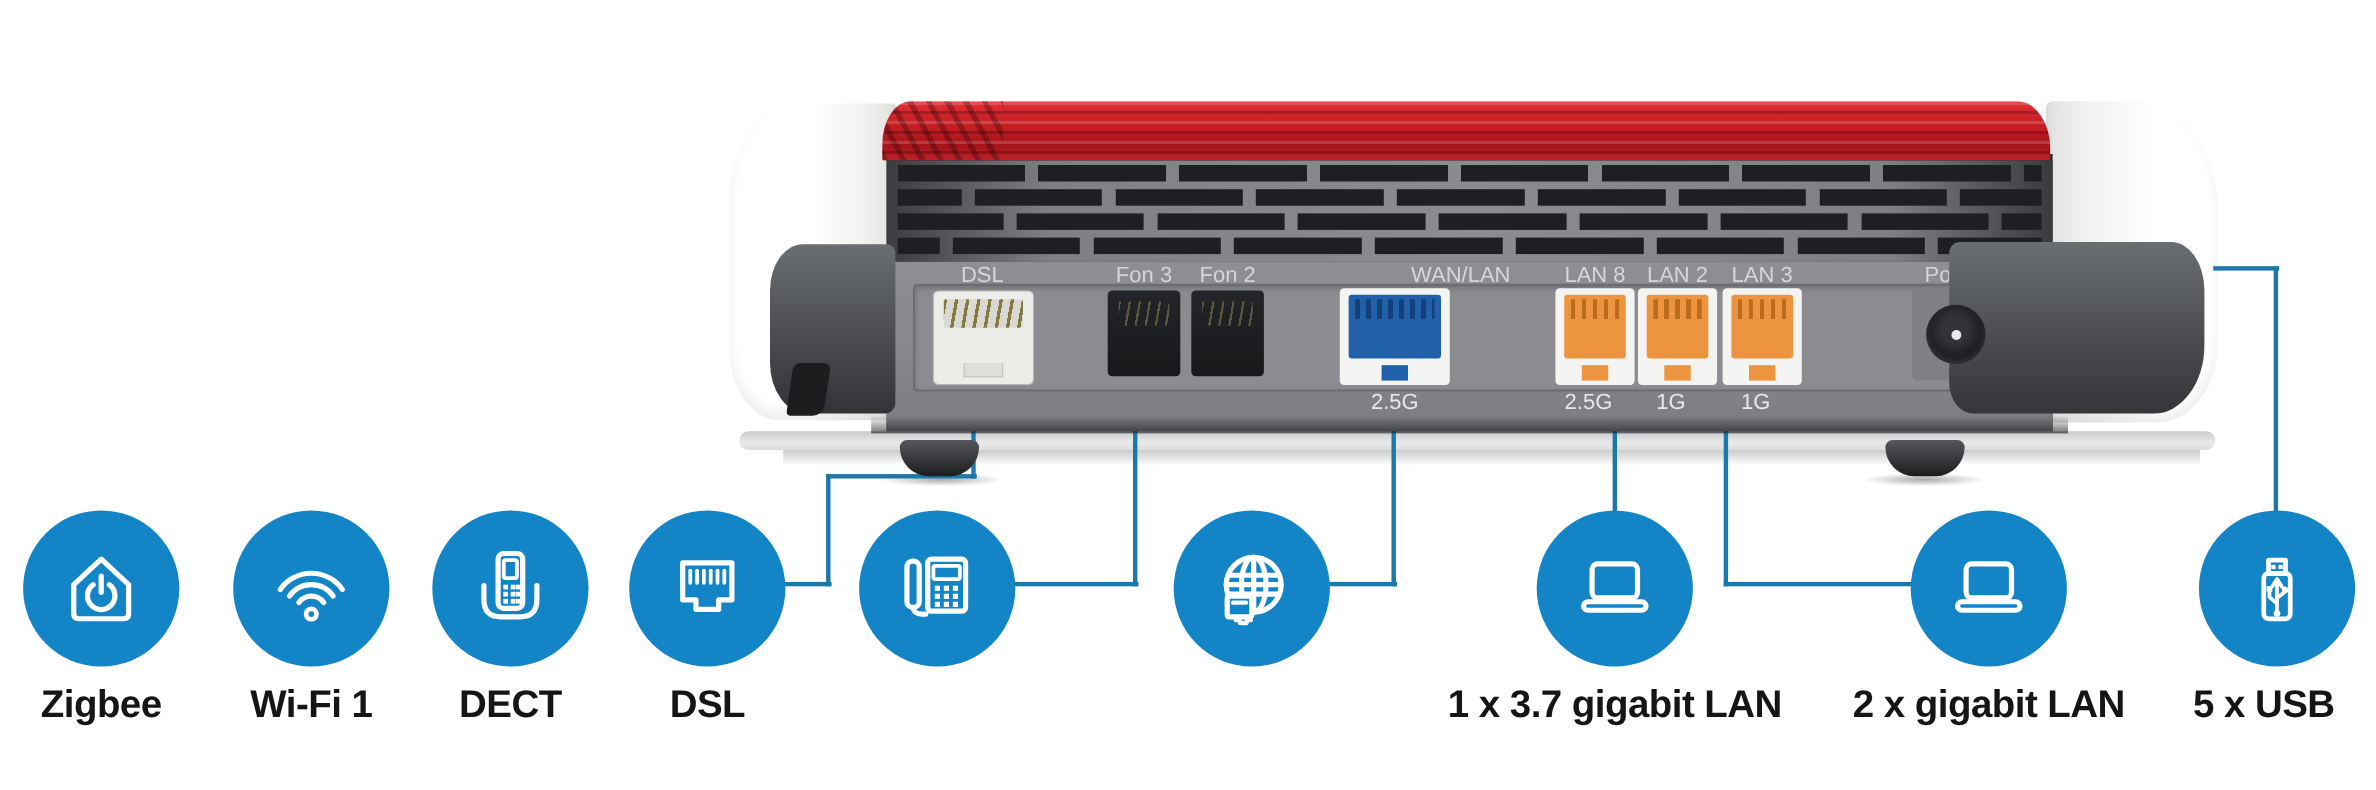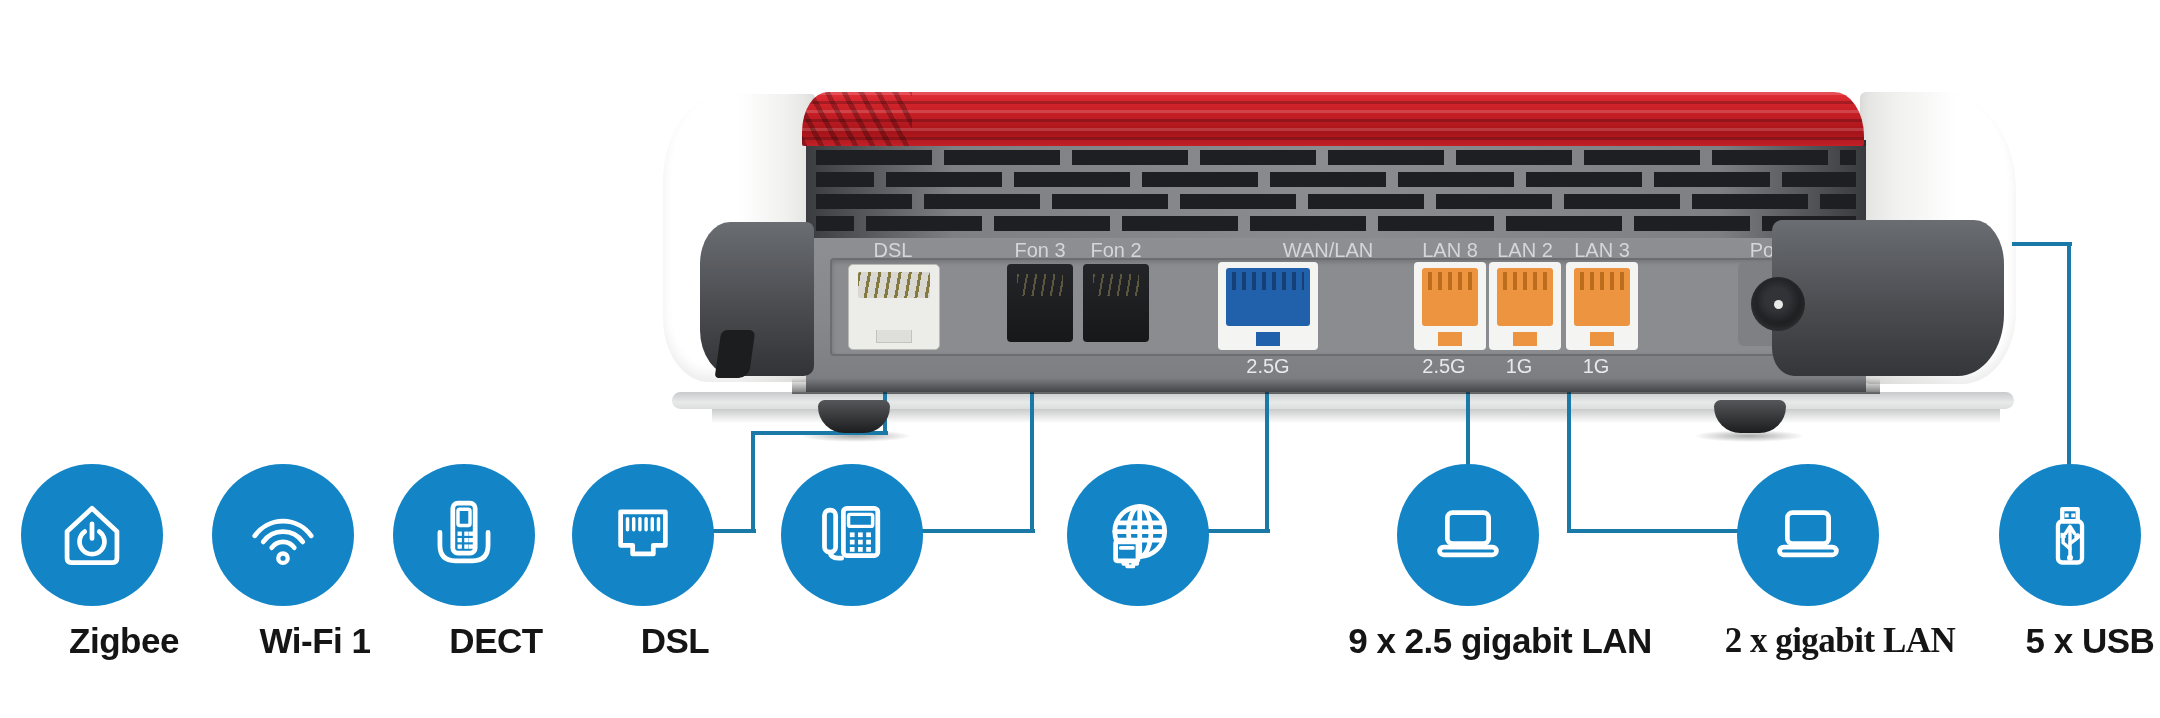--- a/index.html
+++ b/index.html
@@ -91,21 +91,21 @@
   
   .line{background:var(--line);z-index:3;}
   .line.top5{z-index:5;}
 
   
   .circle{top:464px;width:142px;height:142px;border-radius:50%;background:var(--blue);z-index:6;
     display:flex;align-items:center;justify-content:center;}
   .circle svg{width:86px;height:86px;display:block;}
   .circle svg *{vector-effect:none;}
   .feature-label{top:621px;transform:translateX(-50%);z-index:6;
-    font-size:35px;font-weight:700;color:#151515;letter-spacing:-.5px;white-space:nowrap;margin-left:32px;}
+    font-size:35px;font-weight:700;color:#151515;letter-spacing:-.5px;white-space:nowrap;}
   .ic{stroke:#fff;stroke-width:5.5;fill:none;stroke-linecap:round;stroke-linejoin:round;}
   .icf{fill:#fff;stroke:none;}
 </style>
 </head>
 <body>
 
 <div class="stage">
 
   <div class="abs under-shadow"></div>
   <div class="abs foot-shadow" style="left:800px;"></div>
@@ -272,29 +272,29 @@
       <path class="ic" style="stroke-width:4.5" d="M33,80 v3.5 h4.5 v3 h7 v-3 h4.5 v-3.5"></path>
     </svg>
   </div>
 
   <div class="abs circle" style="left:1397px;">
     <svg viewBox="0 0 100 100">
       <rect class="ic" x="26" y="24" width="48" height="36" rx="6"></rect>
       <rect class="ic" x="17" y="64" width="66" height="9" rx="4.5"></rect>
     </svg>
   </div>
-  <div class="abs feature-label" style="left:1468px;">9 x 2.5 gigabit LAN</div>
+  <div class="abs feature-label" style="left:1468px;">1 x 3.7 gigabit LAN</div>
 
   <div class="abs circle" style="left:1737px;">
     <svg viewBox="0 0 100 100">
       <rect class="ic" x="26" y="24" width="48" height="36" rx="6"></rect>
       <rect class="ic" x="17" y="64" width="66" height="9" rx="4.5"></rect>
     </svg>
   </div>
-  <div class="abs feature-label" style="left:1808px;font-family:Liberation Serif, serif;">2 x gigabit LAN</div>
+  <div class="abs feature-label" style="left:1808px;">2 x gigabit LAN</div>
 
   <div class="abs circle" style="left:1999px;">
     <svg viewBox="0 0 100 100">
       <rect class="ic" style="stroke-width:5" x="36" y="34" width="28" height="48" rx="5"></rect>
       <rect class="ic" style="stroke-width:5" x="41" y="20" width="18" height="14"></rect>
       <rect class="icf" x="44" y="25" width="4.5" height="4.5"></rect>
       <rect class="icf" x="51.5" y="25" width="4.5" height="4.5"></rect>
       <path class="ic" style="stroke-width:4" d="M50,76 V42"></path>
       <path class="ic" style="stroke-width:4" d="M45,48 L50,40 L55,48"></path>
       <path class="ic" style="stroke-width:4" d="M50,66 L42,59 V54"></path>

